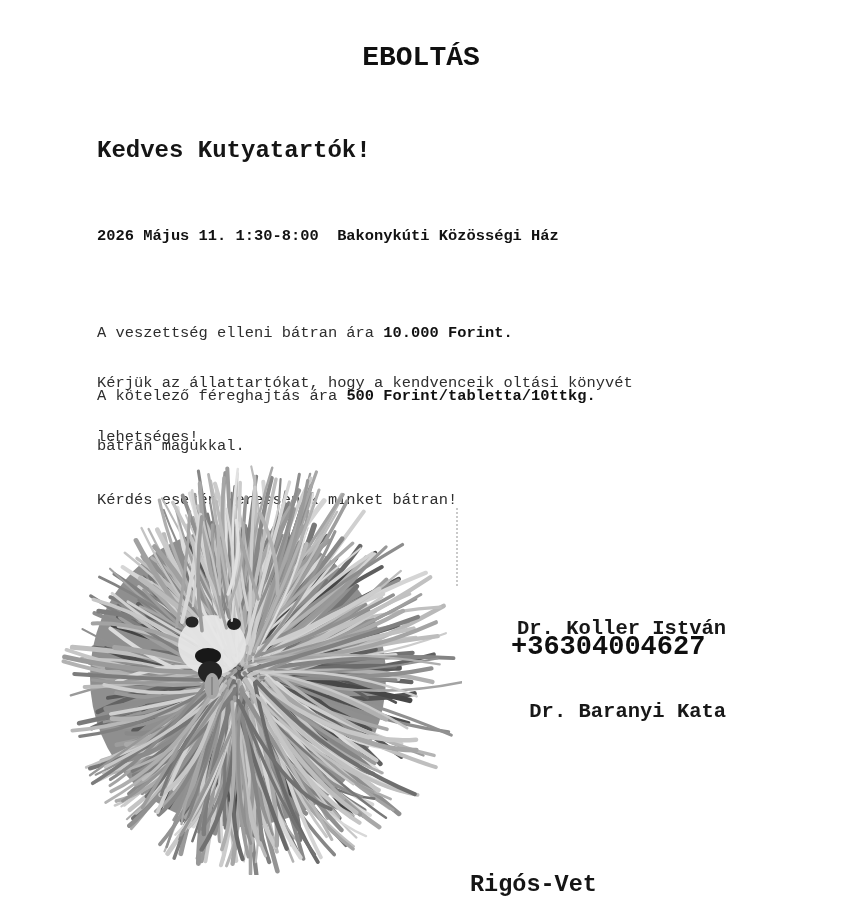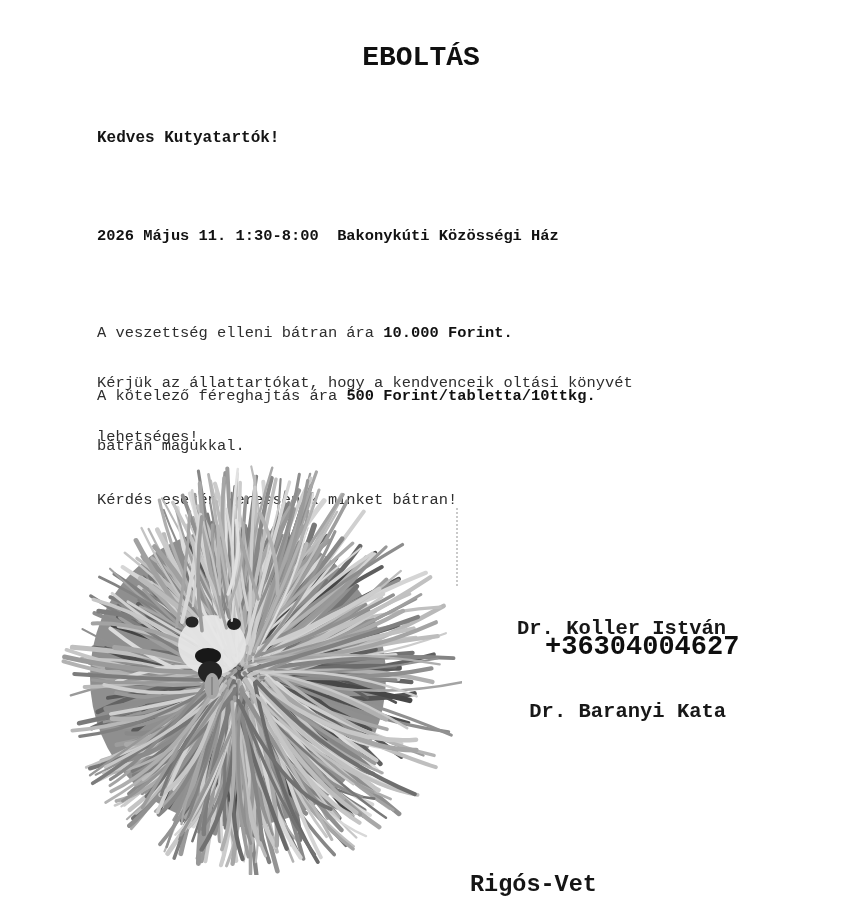--- a/index.html
+++ b/index.html
@@ -14,37 +14,37 @@
   }
   .abs{position:absolute;white-space:pre;}
   .doc-title{
     left:0;right:0;top:23px;
     text-align:center;
     font-size:28px;font-weight:700;
     color:#101010;
   }
   .greeting{
     left:97px;top:113px;
-    font-size:16px;font-weight:700;
+    font-size:24px;font-weight:700;
     color:#151515;
   }
   .body-text{font-size:15.4px;line-height:21px;}
   .intro{left:97px;top:170px;}
   .schedule{left:97px;top:226px;font-weight:700;color:#121212;}
   .pricing{left:97px;top:281px;}
   .booklet{left:97px;top:331px;}
   .homevisit{left:97px;top:385px;}
   .bold-frag{font-weight:700;color:#121212;}
   .vets{
     left:517px;top:560px;
     font-size:20.5px;line-height:27.5px;
     font-weight:600;color:#181818;text-align:right;
   }
   .phone{
-    left:545px;top:632px;
+    left:511px;top:632px;
     font-size:27px;font-weight:700;color:#0f0f0f;
   }
   .clinic{
     left:470px;top:812px;
     font-size:23.5px;line-height:29px;
     font-weight:600;color:#151515;
   }
   .dog-figure{
     position:absolute;left:48px;top:455px;
     width:414px;height:420px;margin:0;padding:0;

